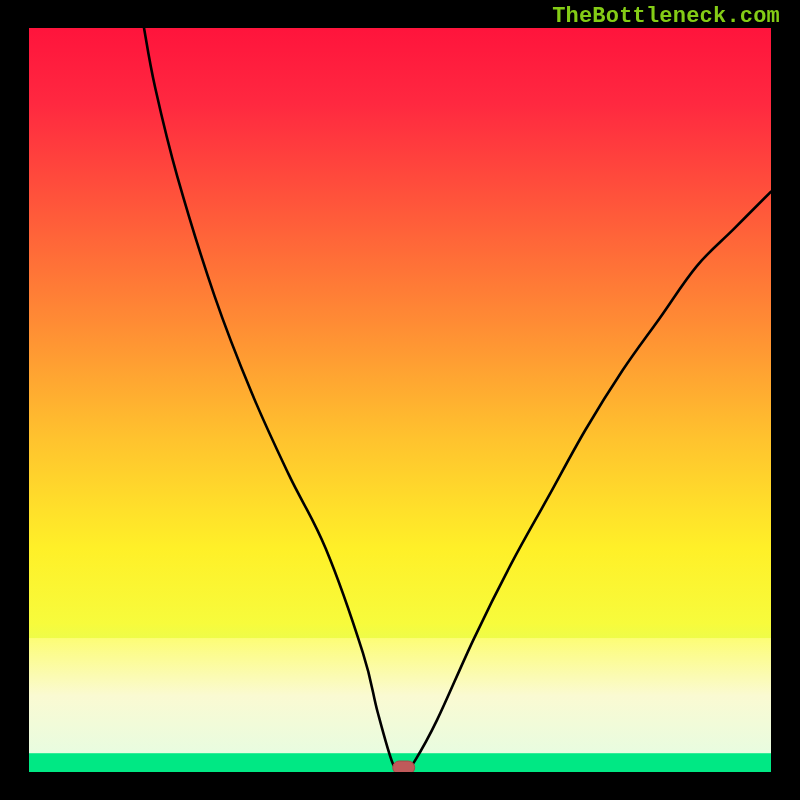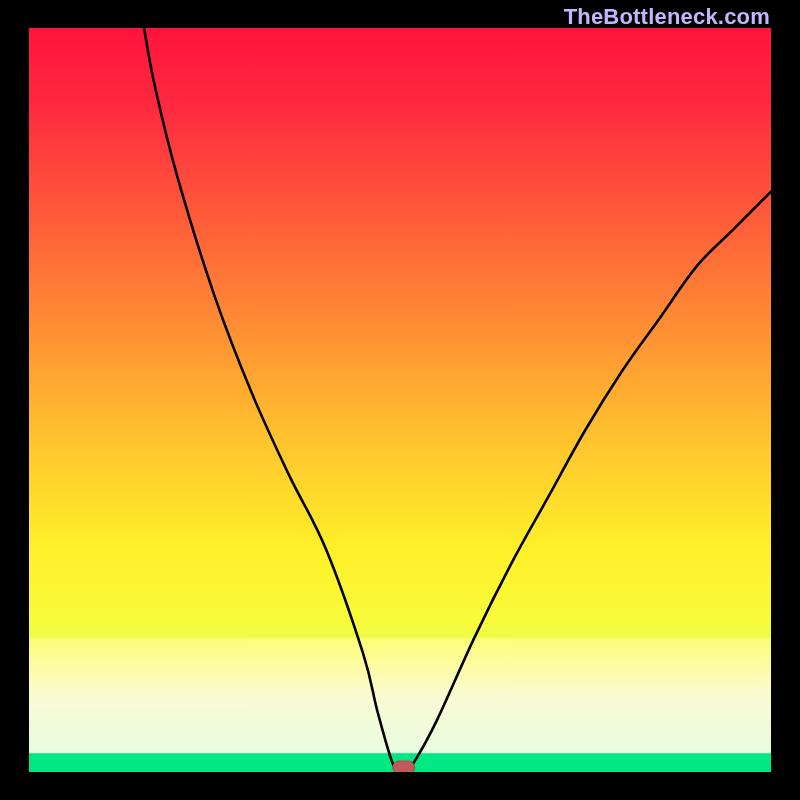--- a/index.html
+++ b/index.html
@@ -22,25 +22,25 @@
     position: absolute;
     left: 29px;
     top: 28px;
     width: 742px;
     height: 744px;
     overflow: hidden;
   }
   .watermark {
     position: absolute;
     top: 4px;
-    right: 30px;
-    font-family: Liberation Sans, sans-serif;
+    right: 20px;
+    font-family: Liberation Mono, monospace;
     font-size: 22px;
     font-weight: 600;
-    color: #c4b5fd;
+    color: #84cc16;
     letter-spacing: 0.2px;
   }
   svg {
     display: block;
   }
 </style>
 </head>
 <body>
 
 <div class="frame">

